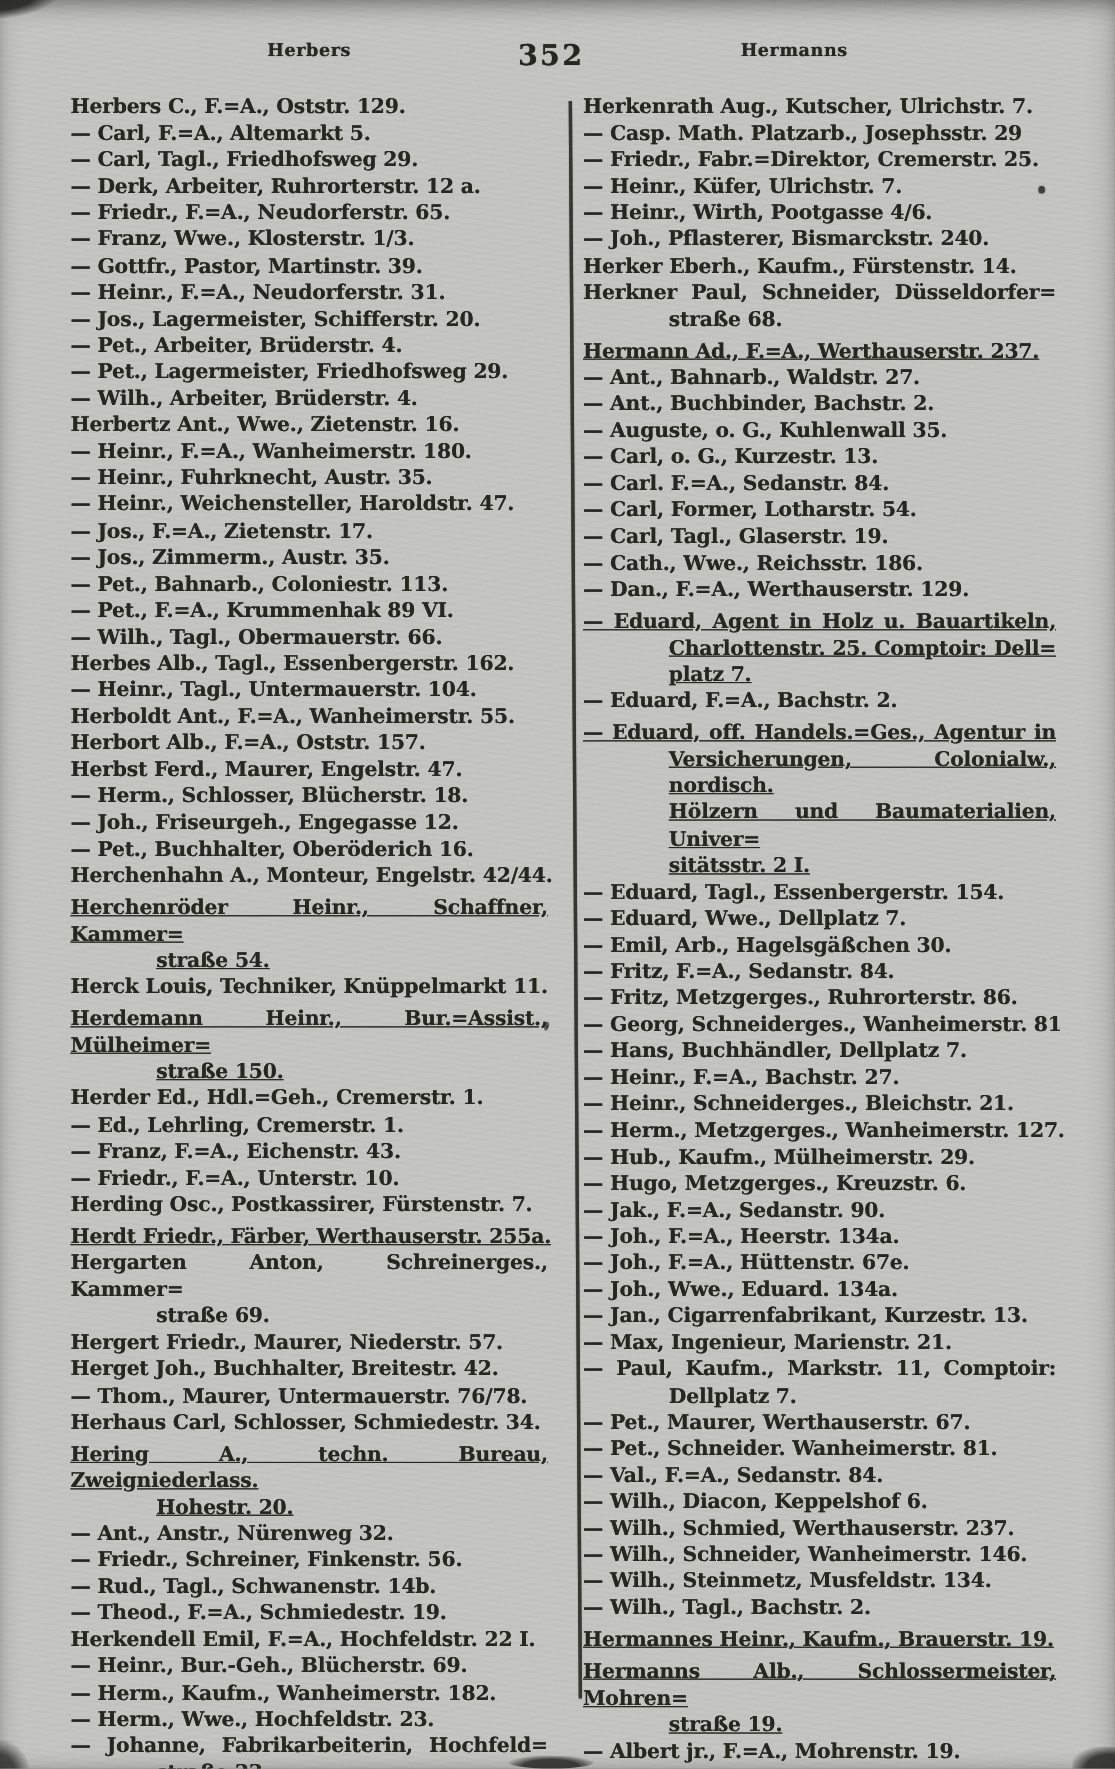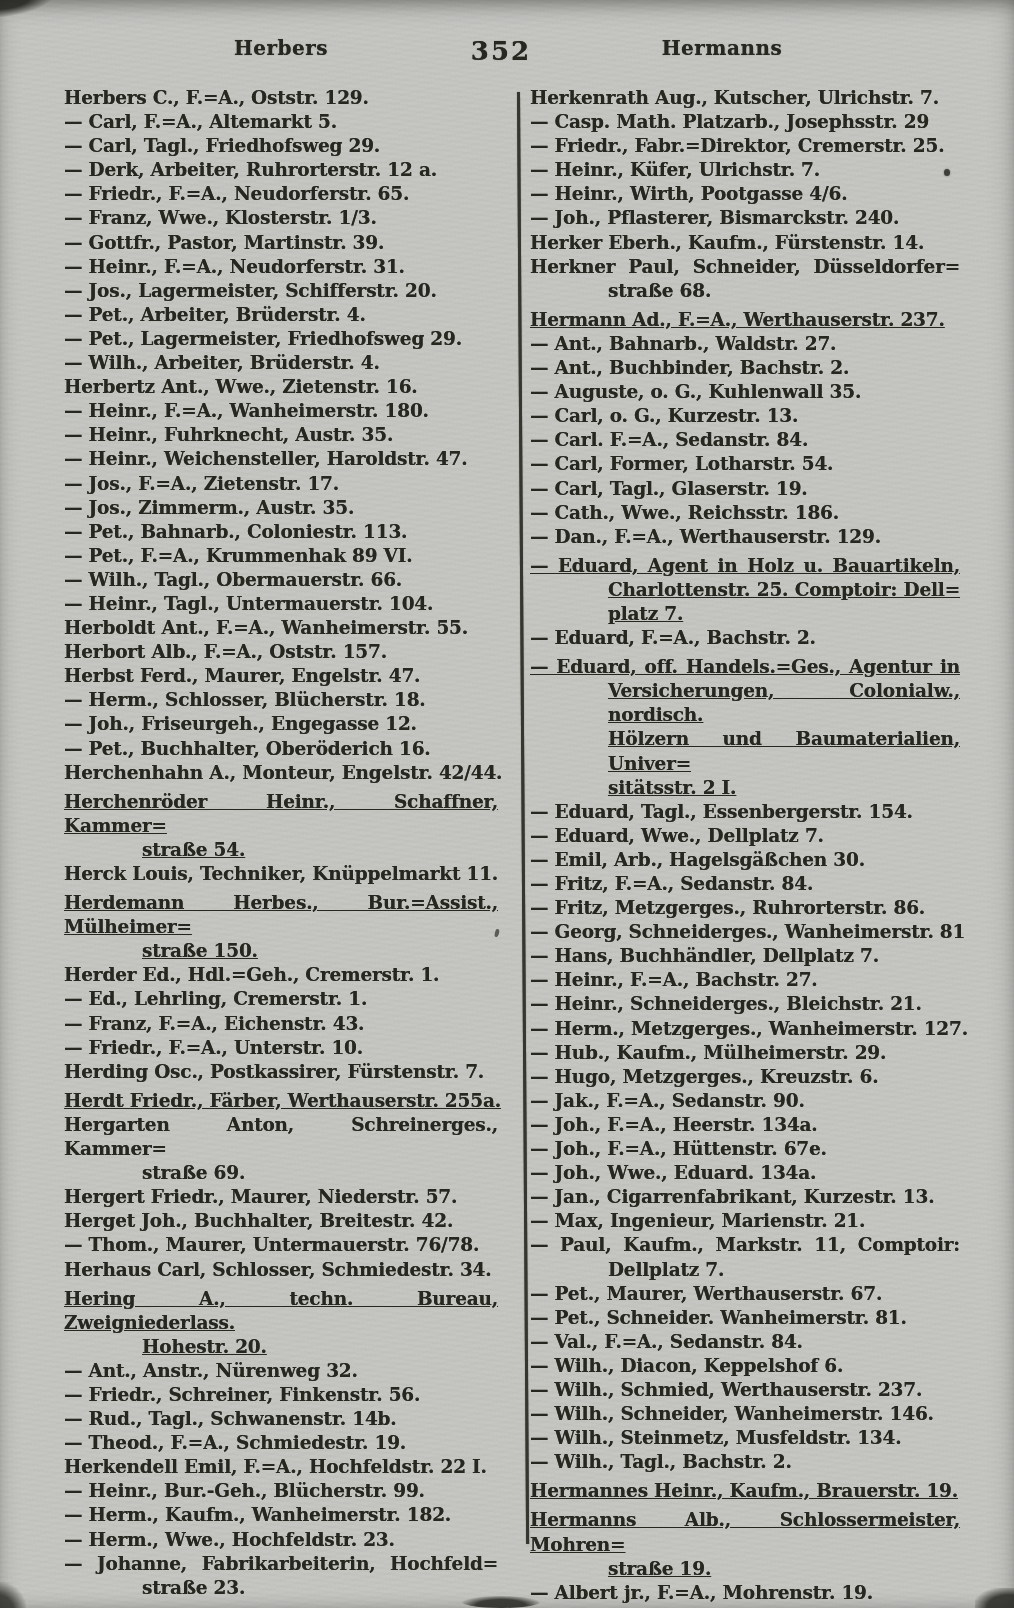--- a/index.html
+++ b/index.html
@@ -21,21 +21,21 @@
       inset -12px 0 30px -18px rgba(40,40,34,.40),
       inset 0 -10px 18px -14px rgba(40,40,34,.35),
       inset 14px 0 26px -20px rgba(40,40,34,.30);
     overflow:hidden;
     font-family:"DejaVu Serif", serif;
     color:var(--ink);
   }
   .running-head{position:absolute;top:36px;left:0;width:100%;height:34px;}
   .head-item{
     position:absolute;transform:translateX(-50%);
-    font-size:20px;font-weight:700;letter-spacing:.5px;
+    font-size:16px;font-weight:700;letter-spacing:.5px;
     text-shadow:0 0 .7px rgba(38,39,31,.8);
     white-space:nowrap;
   }
   .head-left{left:281px;}
   .head-num{left:501px;font-weight:600;font-size:26px;letter-spacing:2px;}
   .head-right{left:722px;}
 
   .col{
     position:absolute;top:86px;
     font-size:18.5px;font-weight:700;
@@ -160,20 +160,23 @@
       <div class="entry">
         <div class="line">— Pet., Bahnarb., Coloniestr. 113.</div>
       </div>
       <div class="entry">
         <div class="line">— Pet., F.=A., Krummenhak 89 VI.</div>
       </div>
       <div class="entry">
         <div class="line">— Wilh., Tagl., Obermauerstr. 66.</div>
       </div>
       <div class="entry">
+        <div class="line">Herbes Alb., Tagl., Essenbergerstr. 162.</div>
+      </div>
+      <div class="entry">
         <div class="line">— Heinr., Tagl., Untermauerstr. 104.</div>
       </div>
       <div class="entry">
         <div class="line">Herboldt Ant., F.=A., Wanheimerstr. 55.</div>
       </div>
       <div class="entry">
         <div class="line">Herbort Alb., F.=A., Oststr. 157.</div>
       </div>
       <div class="entry">
         <div class="line">Herbst Ferd., Maurer, Engelstr. 47.</div>
@@ -191,21 +194,21 @@
         <div class="line">Herchenhahn A., Monteur, Engelstr. 42/44.</div>
       </div>
       <div class="entry sp">
         <div class="line j">Herchenröder Heinr., Schaffner, Kammer=</div>
         <div class="line cont">straße 54.</div>
       </div>
       <div class="entry">
         <div class="line">Herck Louis, Techniker, Knüppelmarkt 11.</div>
       </div>
       <div class="entry sp">
-        <div class="line j">Herdemann Herbes., Bur.=Assist., Mülheimer=</div>
+        <div class="line j">Herdemann Heinr., Bur.=Assist., Mülheimer=</div>
         <div class="line cont">straße 150.</div>
       </div>
       <div class="entry">
         <div class="line">Herder Ed., Hdl.=Geh., Cremerstr. 1.</div>
       </div>
       <div class="entry">
         <div class="line">— Ed., Lehrling, Cremerstr. 1.</div>
       </div>
       <div class="entry">
         <div class="line">— Franz, F.=A., Eichenstr. 43.</div>
@@ -248,21 +251,21 @@
       <div class="entry">
         <div class="line">— Rud., Tagl., Schwanenstr. 14b.</div>
       </div>
       <div class="entry">
         <div class="line">— Theod., F.=A., Schmiedestr. 19.</div>
       </div>
       <div class="entry">
         <div class="line">Herkendell Emil, F.=A., Hochfeldstr. 22 I.</div>
       </div>
       <div class="entry">
-        <div class="line">— Heinr., Bur.-Geh., Blücherstr. 99.</div>
+        <div class="line">— Heinr., Bur.-Geh., Blücherstr. 69.</div>
       </div>
       <div class="entry">
         <div class="line">— Herm., Kaufm., Wanheimerstr. 182.</div>
       </div>
       <div class="entry">
         <div class="line">— Herm., Wwe., Hochfeldstr. 23.</div>
       </div>
       <div class="entry">
         <div class="line j">— Johanne, Fabrikarbeiterin, Hochfeld=</div>
         <div class="line cont">straße 23.</div>

